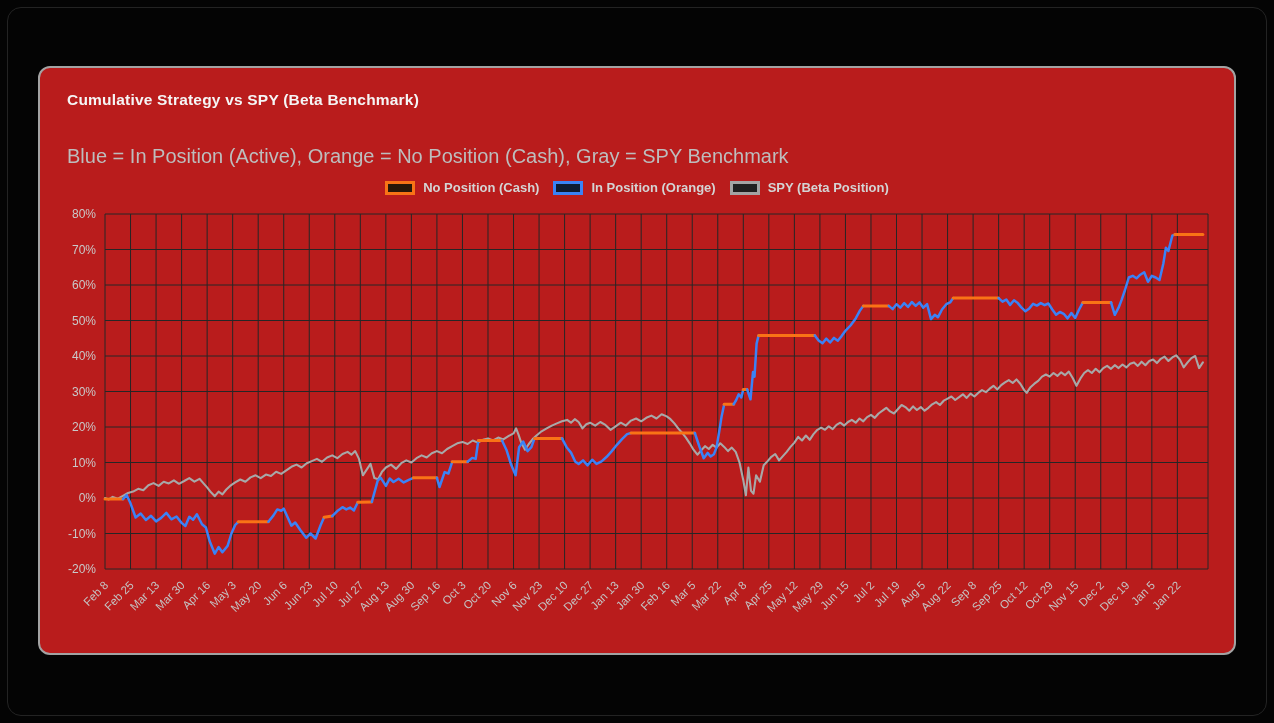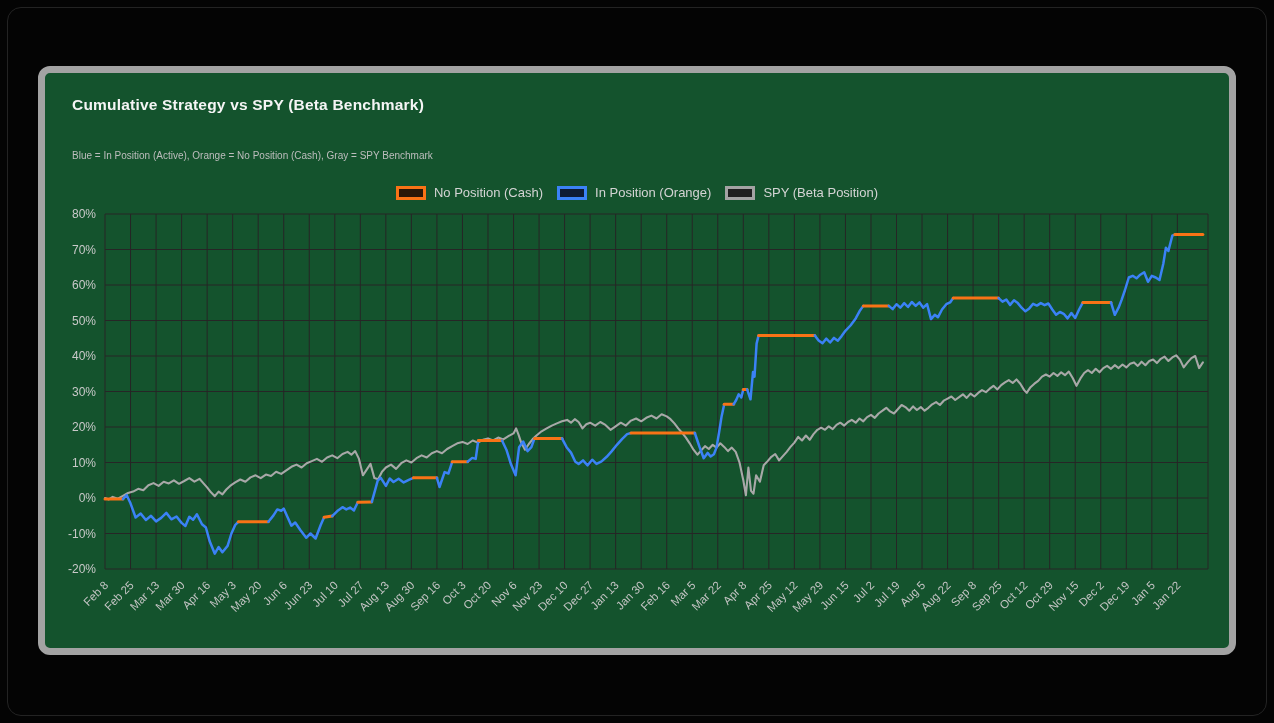--- a/index.html
+++ b/index.html
@@ -1,27 +1,27 @@
 <!DOCTYPE html>
 <html><head>
 <meta charset="utf-8">
 <style>
   html,body{margin:0;padding:0;background:#050505;width:1274px;height:723px;overflow:hidden;
     font-family:"Liberation Sans",sans-serif;}
   .stage{position:relative;width:1274px;height:723px;background:#040404;}
   .window-frame{position:absolute;inset:7px;border:1px solid #232323;border-radius:14px;pointer-events:none;}
-  .card{position:absolute;left:38px;top:66px;width:1198px;height:589px;background:#14532d;
-    border:7px solid #a3a3a3;border-radius:12px;box-sizing:border-box;}
+  .card{position:absolute;left:38px;top:66px;width:1198px;height:589px;background:#b91c1c;
+    border:2px solid #a3a3a3;border-radius:12px;box-sizing:border-box;}
   .card-title{position:absolute;left:27px;top:23px;font-size:15.5px;font-weight:700;color:#f5f5f5;letter-spacing:.2px;}
-  .card-subtitle{position:absolute;left:27px;top:77px;font-size:10px;font-weight:400;color:#bdbdbd;}
+  .card-subtitle{position:absolute;left:27px;top:77px;font-size:20px;font-weight:400;color:#bdbdbd;}
   .legend{position:absolute;left:0;top:112px;width:100%;display:flex;justify-content:center;
     align-items:center;gap:14px;}
   .legend-item{display:flex;align-items:center;gap:8px;cursor:pointer;}
   .legend-swatch{width:30px;height:14px;box-sizing:border-box;border:3px solid #888;background:#1c1c1c;}
-  .legend-label{font-size:13px;color:#d4d4d4;}
+  .legend-label{font-size:13px;color:#d4d4d4;font-weight:bold;}
   svg.chart{position:absolute;left:0;top:0;}
 </style>
 </head>
 <body>
 
 <div class="stage">
   <div class="window-frame"></div>
 
   <div class="card">
     <div class="card-title">Cumulative Strategy vs SPY (Beta Benchmark)</div>

